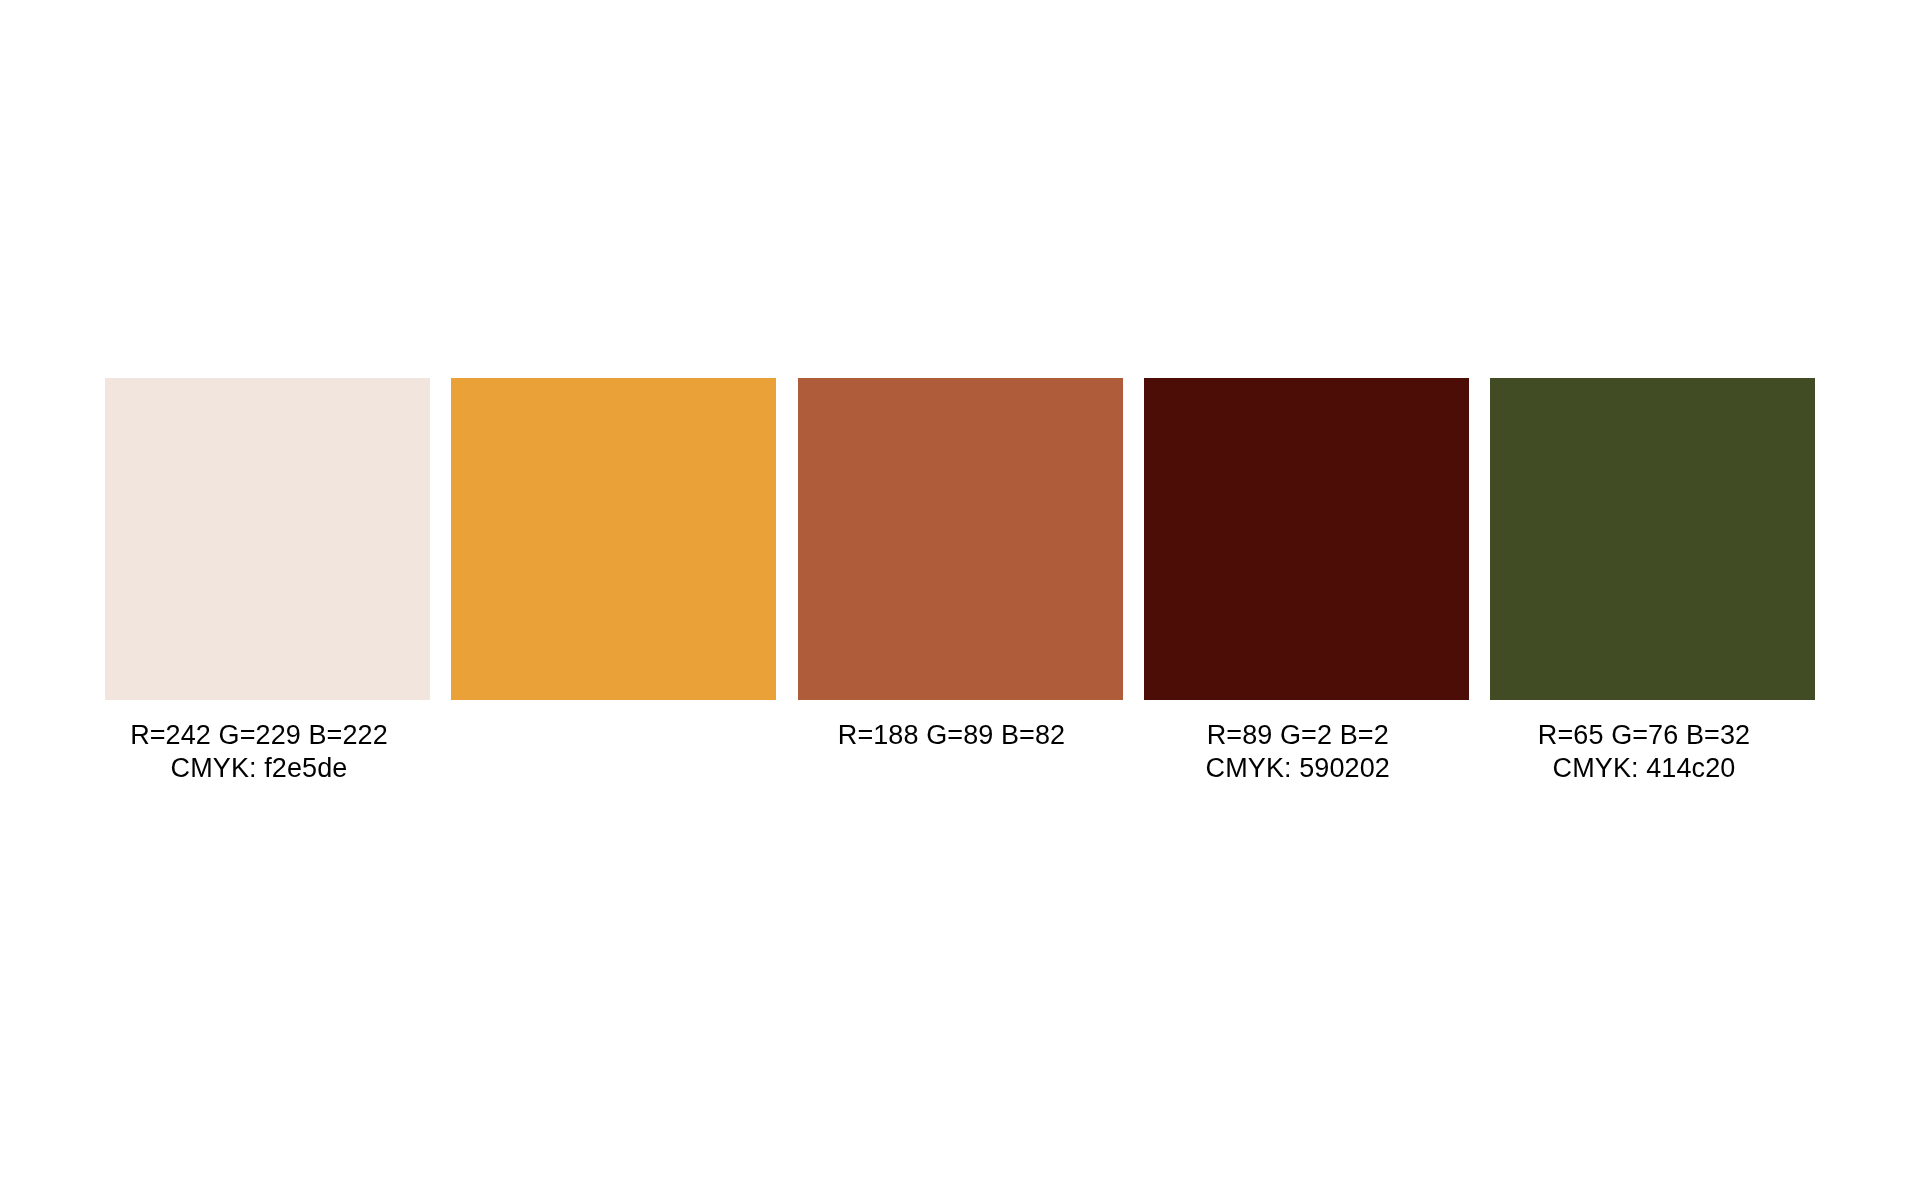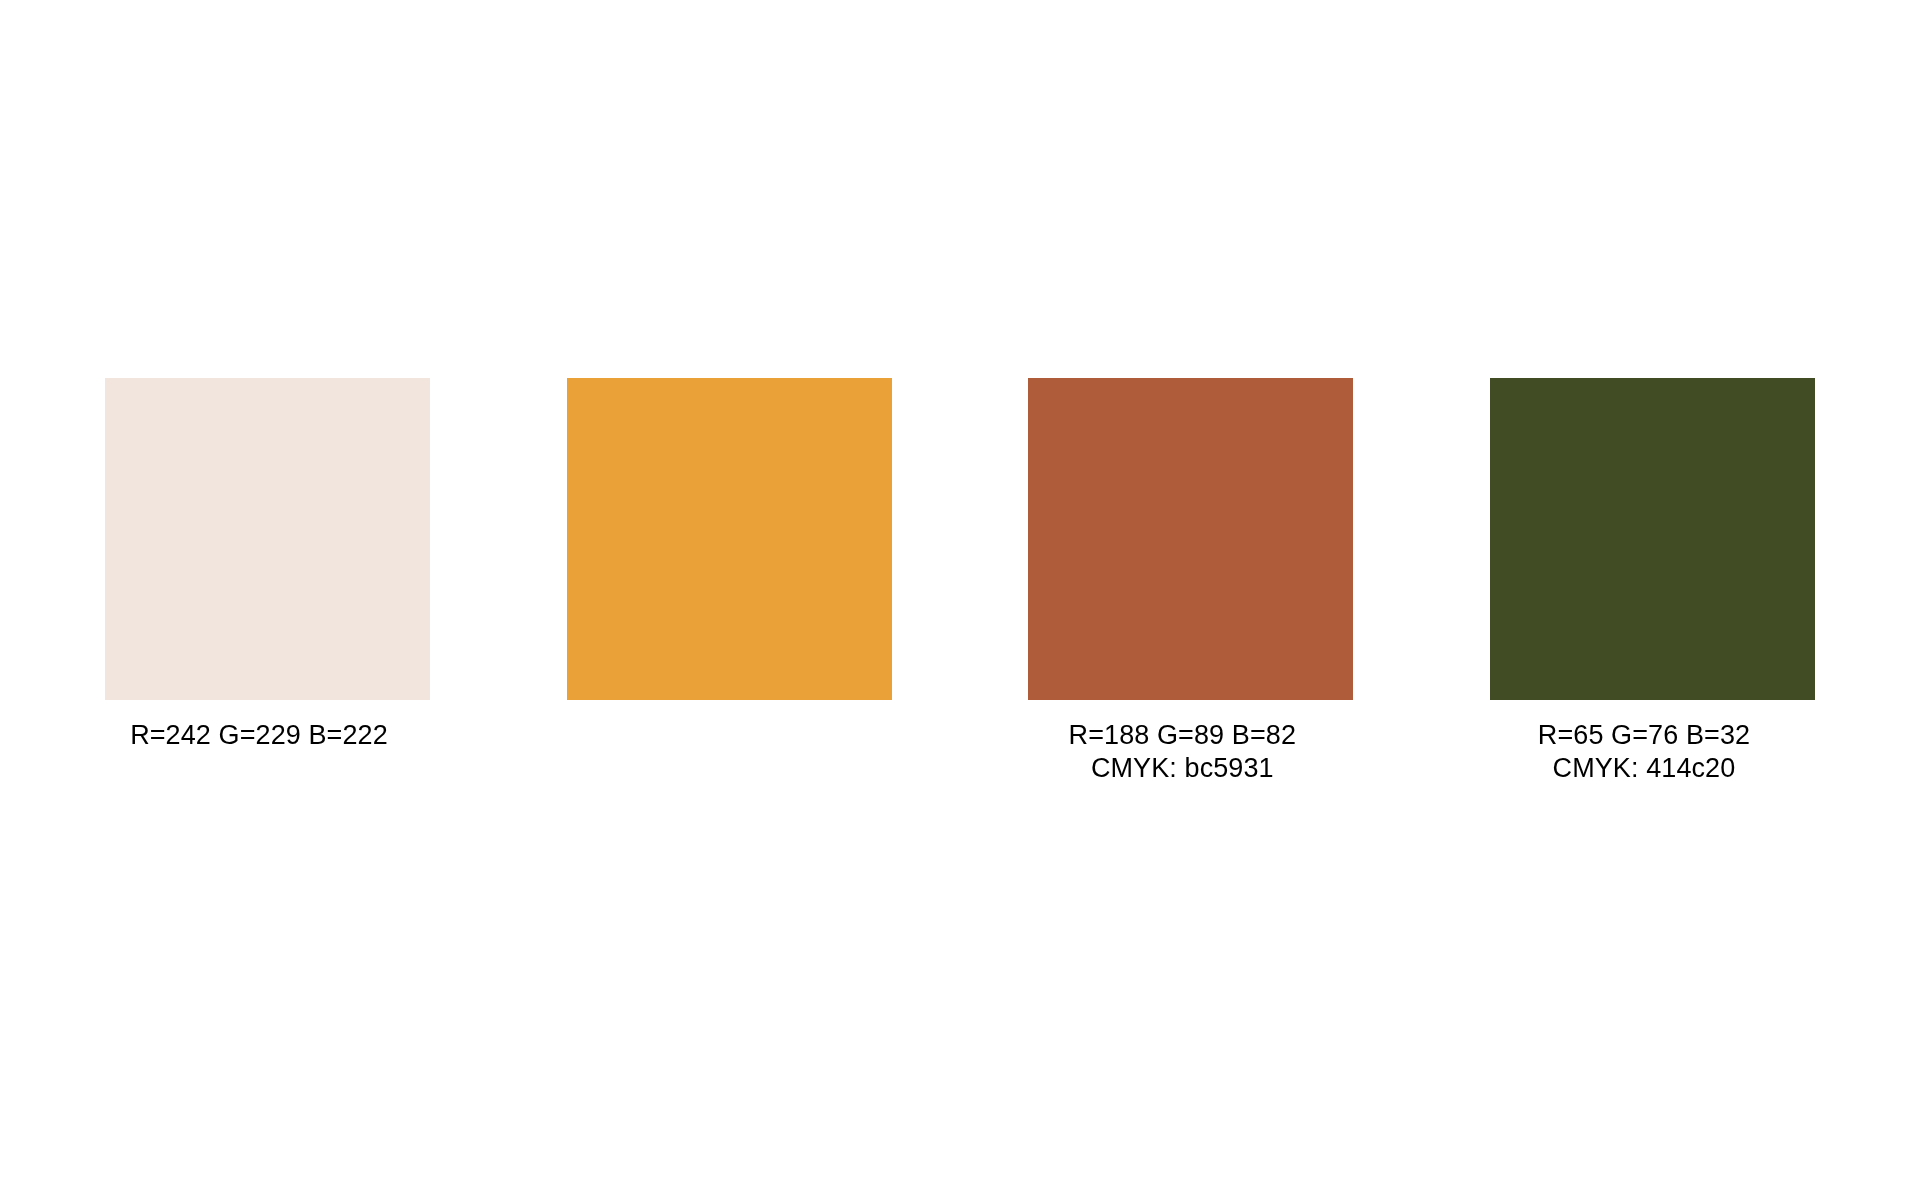--- a/index.html
+++ b/index.html
@@ -69,35 +69,42 @@
 <body style="background-color: rgb(255, 255, 255);">
 
 <div class="palette-page">
 
   <div class="swatch-row">
 
     <div class="swatch-cell">
       <div class="swatch-chip" style="background-color: rgb(242, 229, 222);"></div>
       <div class="swatch-caption">
         <span class="swatch-rgb">R=242 G=229 B=222</span>
+        <span class="swatch-cmyk">CMYK: f2e5de</span>
       </div>
     </div>
 
     <div class="swatch-cell">
       <div class="swatch-chip" style="background-color: rgb(233, 161, 56);"></div>
     </div>
 
     <div class="swatch-cell">
       <div class="swatch-chip" style="background-color: rgb(174, 92, 57);"></div>
       <div class="swatch-caption">
         <span class="swatch-rgb">R=188 G=89 B=82</span>
-        <span class="swatch-cmyk">CMYK: bc5931</span>
       </div>
     </div>
 
+    <div class="swatch-cell">
+      <div class="swatch-chip" style="background-color: rgb(77, 13, 7);"></div>
+      <div class="swatch-caption">
+        <span class="swatch-rgb">R=89 G=2 B=2</span>
+        <span class="swatch-cmyk">CMYK: 590202</span>
+      </div>
+    </div>
 
     <div class="swatch-cell">
       <div class="swatch-chip" style="background-color: rgb(66, 76, 36);"></div>
       <div class="swatch-caption">
         <span class="swatch-rgb">R=65 G=76 B=32</span>
         <span class="swatch-cmyk">CMYK: 414c20</span>
       </div>
     </div>
 
   </div>

